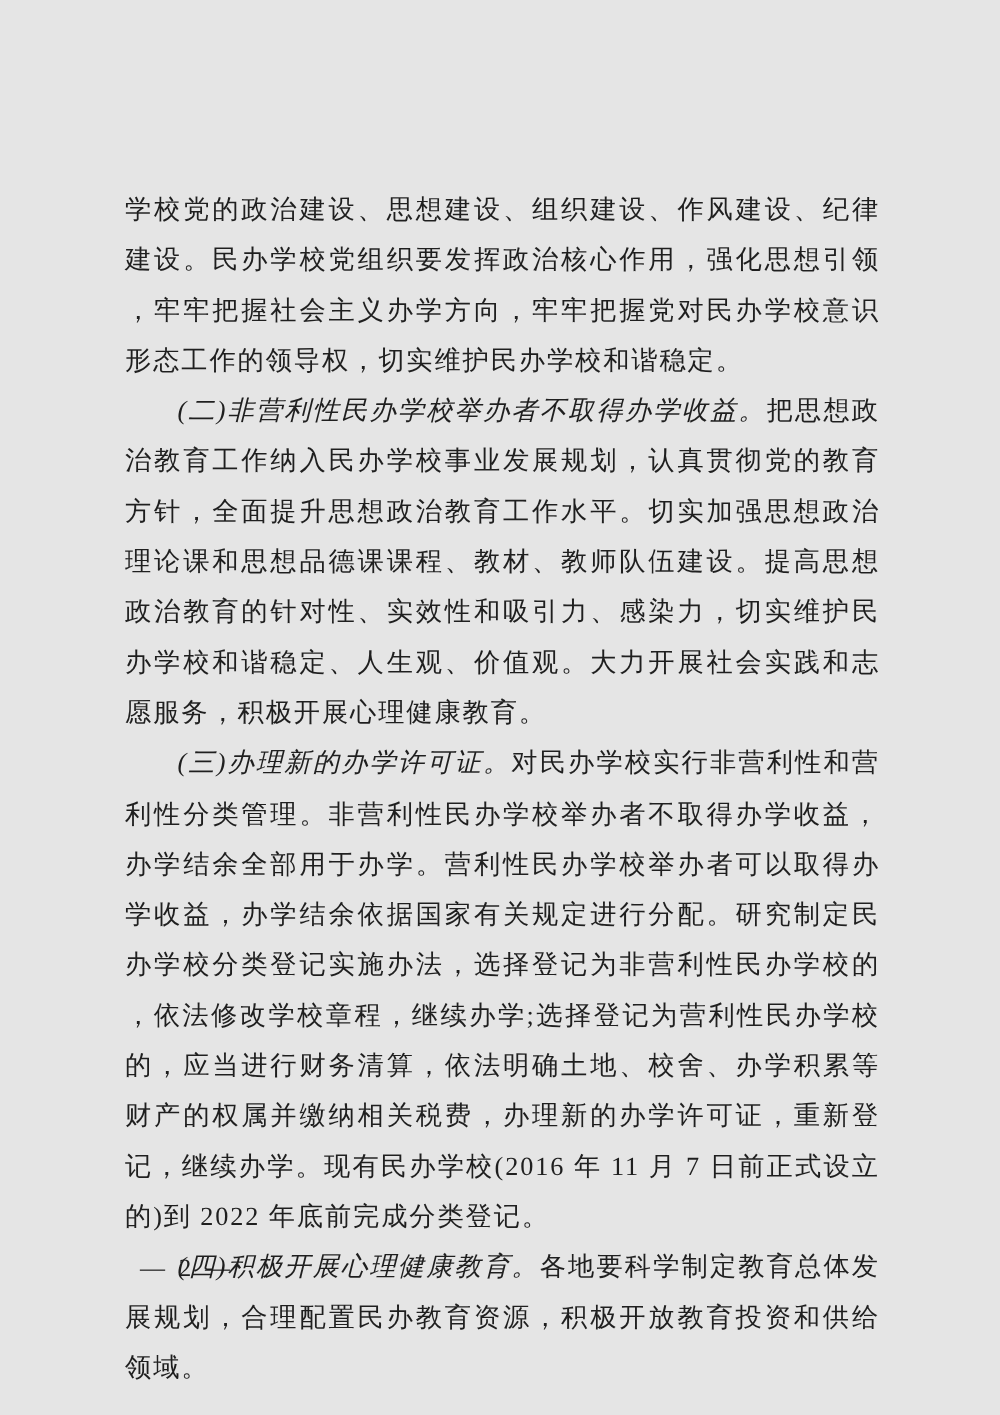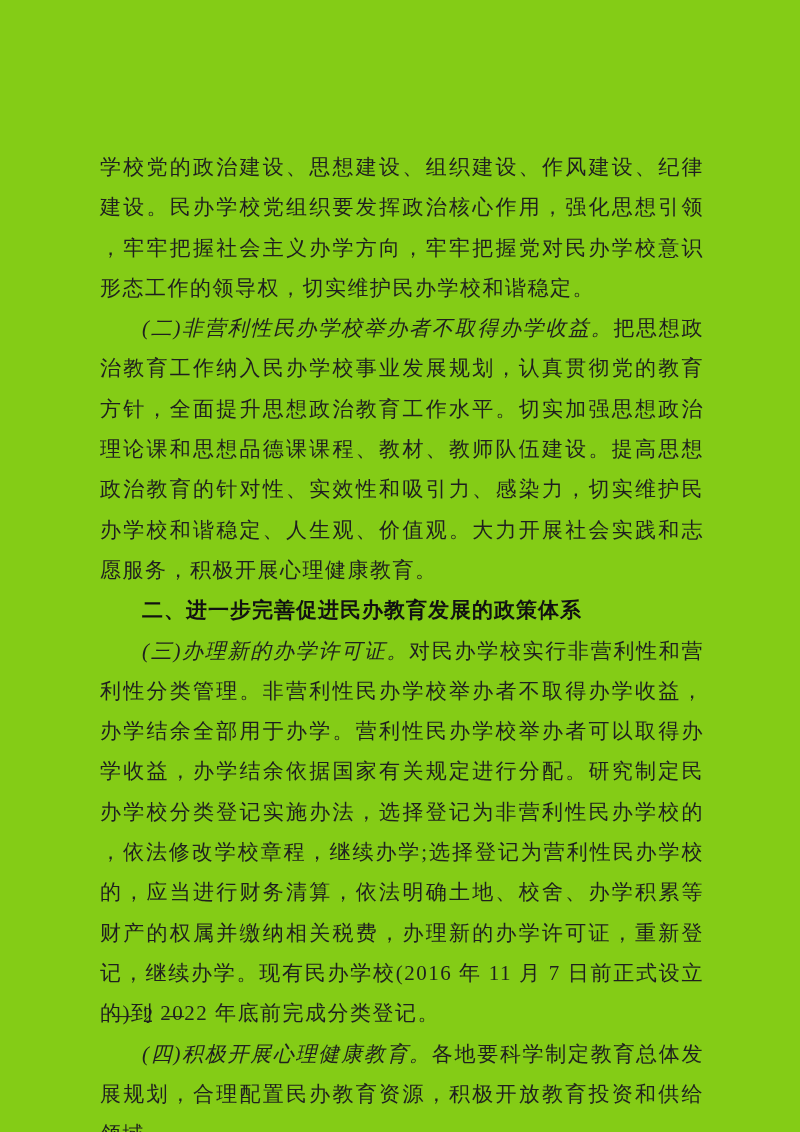--- a/index.html
+++ b/index.html
@@ -4,21 +4,21 @@
 <style>
   * { margin: 0; padding: 0; box-sizing: border-box; }
   html, body {
     width: 800px; height: 1132px;
     background: #ffffff;
     font-family: "Liberation Serif", "DejaVu Serif", serif;
   }
   .page {
     position: relative;
     width: 800px; height: 1132px;
-    background: #84cc16;
+    background: #e5e5e5;
     color: #1f1f1f;
     overflow: hidden;
   }
   .body-text {
     position: absolute;
     left: 100px; top: 147px;
     width: 604px;
     font-size: 21px;
     line-height: 40.3px;
     letter-spacing: 1.5px;
@@ -56,21 +56,20 @@
 <body>
 
 <div class="page">
 
   <div class="body-text">
 
     <p class="para"><span>学校党的政治建设、思想建设、组织建设、作风建设、纪律建设。民办学校党组织要发挥政治核心作用，强化思想引领，牢牢把握社会主义办学方向，牢牢把握党对民办学校意识形态工作的领导权，切实维护民办学校和谐稳定。</span></p>
 
     <p class="para indented"><span class="lead-in">(二)非营利性民办学校举办者不取得办学收益。</span><span>把思想政治教育工作纳入民办学校事业发展规划，认真贯彻党的教育方针，全面提升思想政治教育工作水平。切实加强思想政治理论课和思想品德课课程、教材、教师队伍建设。提高思想政治教育的针对性、实效性和吸引力、感染力，切实维护民办学校和谐稳定、人生观、价值观。大力开展社会实践和志愿服务，积极开展心理健康教育。</span></p>
 
-    <h2 class="section-heading">二、进一步完善促进民办教育发展的政策体系</h2>
 
     <p class="para indented"><span class="lead-in">(三)办理新的办学许可证。</span><span>对民办学校实行非营利性和营利性分类管理。非营利性民办学校举办者不取得办学收益，办学结余全部用于办学。营利性民办学校举办者可以取得办学收益，办学结余依据国家有关规定进行分配。研究制定民办学校分类登记实施办法，选择登记为非营利性民办学校的，依法修改学校章程，继续办学;选择登记为营利性民办学校的，应当进行财务清算，依法明确土地、校舍、办学积累等财产的权属并缴纳相关税费，办理新的办学许可证，重新登记，继续办学。现有民办学校(2016 年 11 月 7 日前正式设立的)到 2022 年底前完成分类登记。</span></p>
 
     <p class="para indented"><span class="lead-in">(四)积极开展心理健康教育。</span><span>各地要科学制定教育总体发展规划，合理配置民办教育资源，积极开放教育投资和供给领域。</span></p>
 
   </div>
 
   <div class="page-footer">— 2 —</div>
 
 </div>

